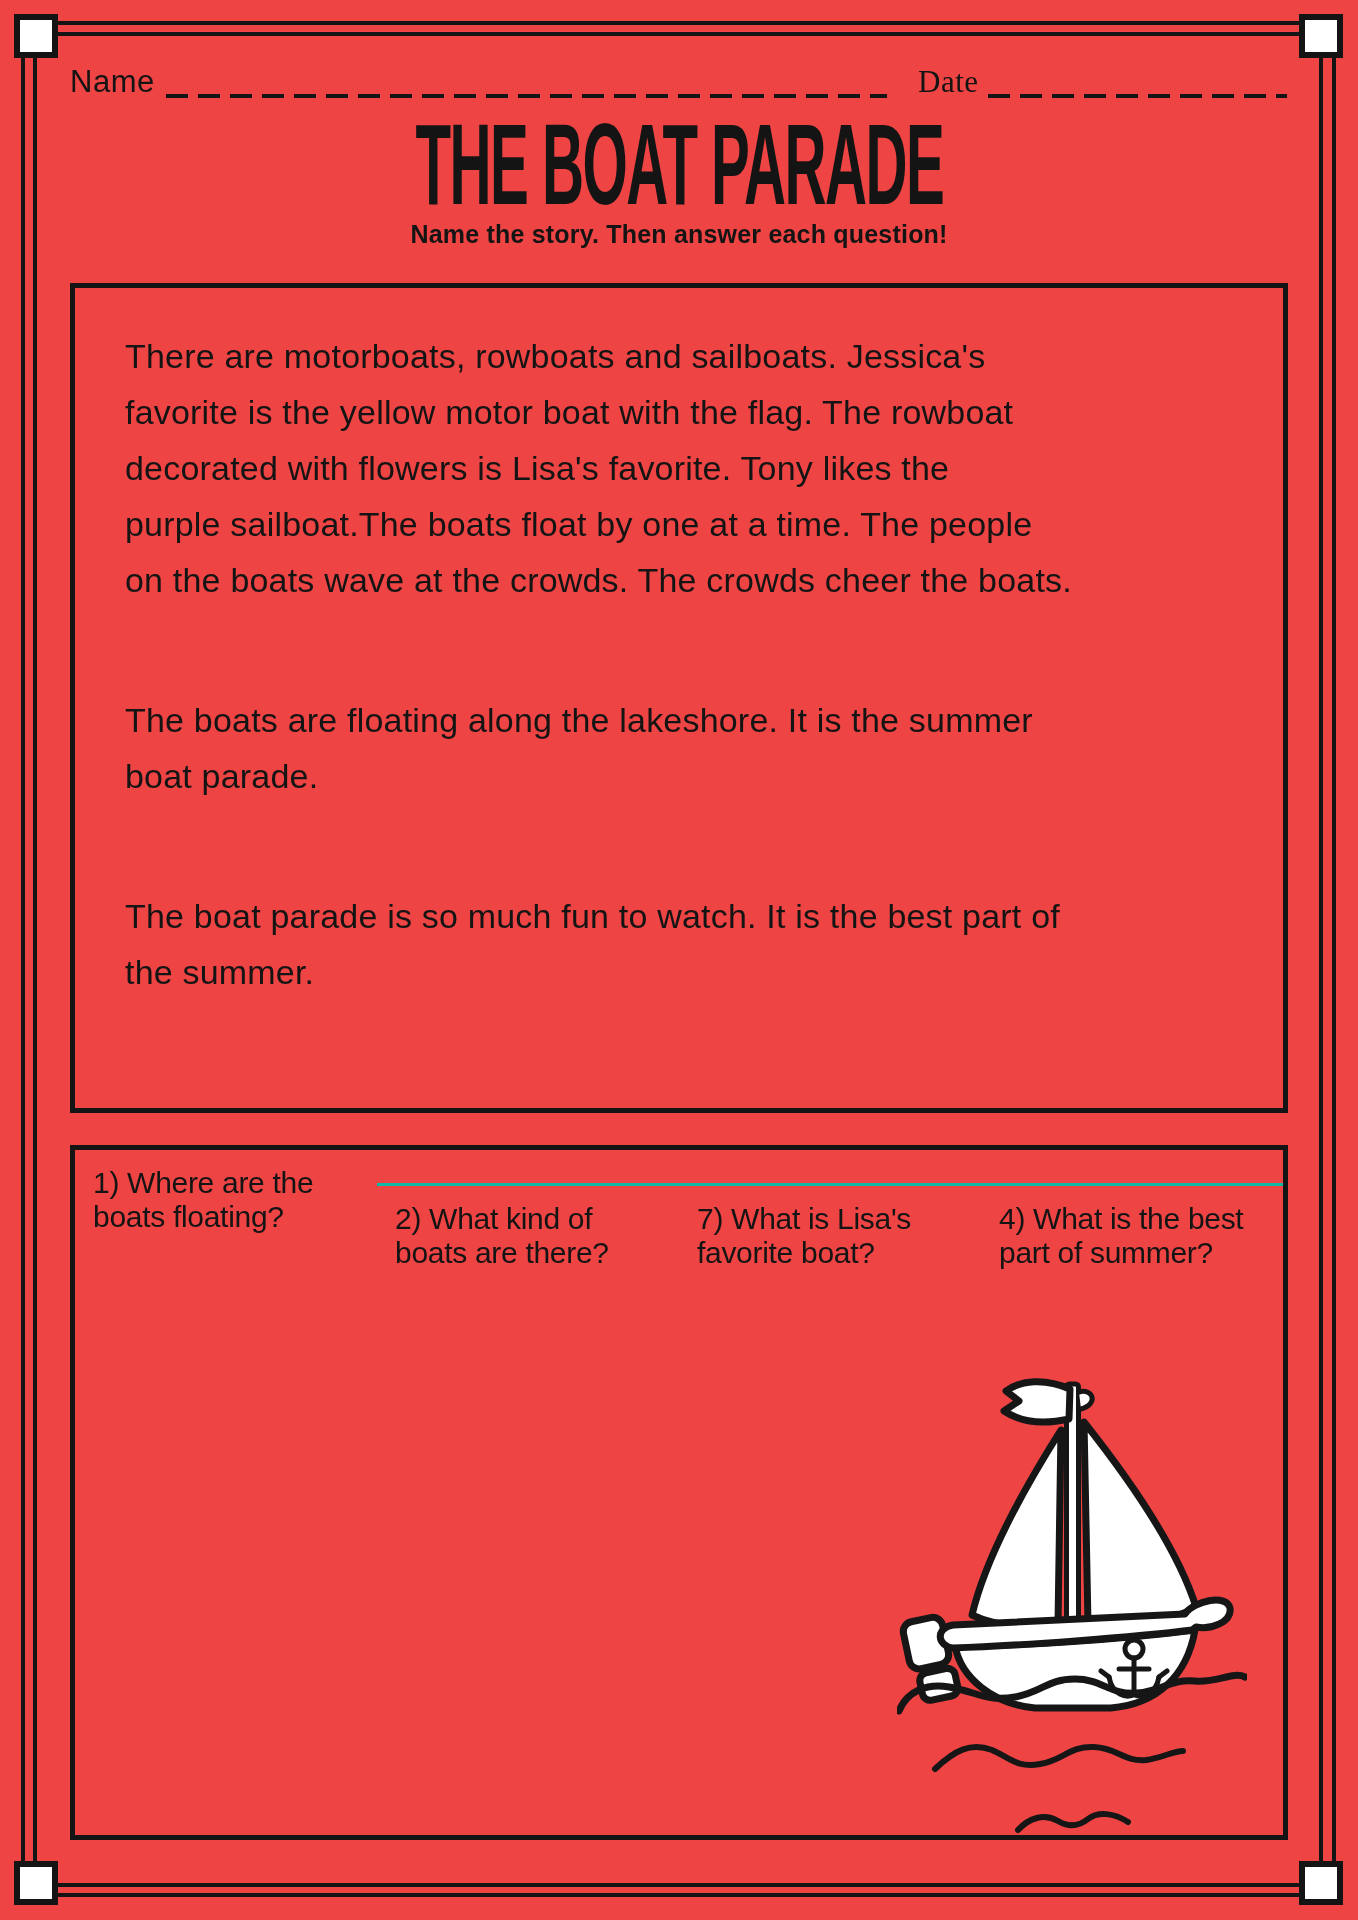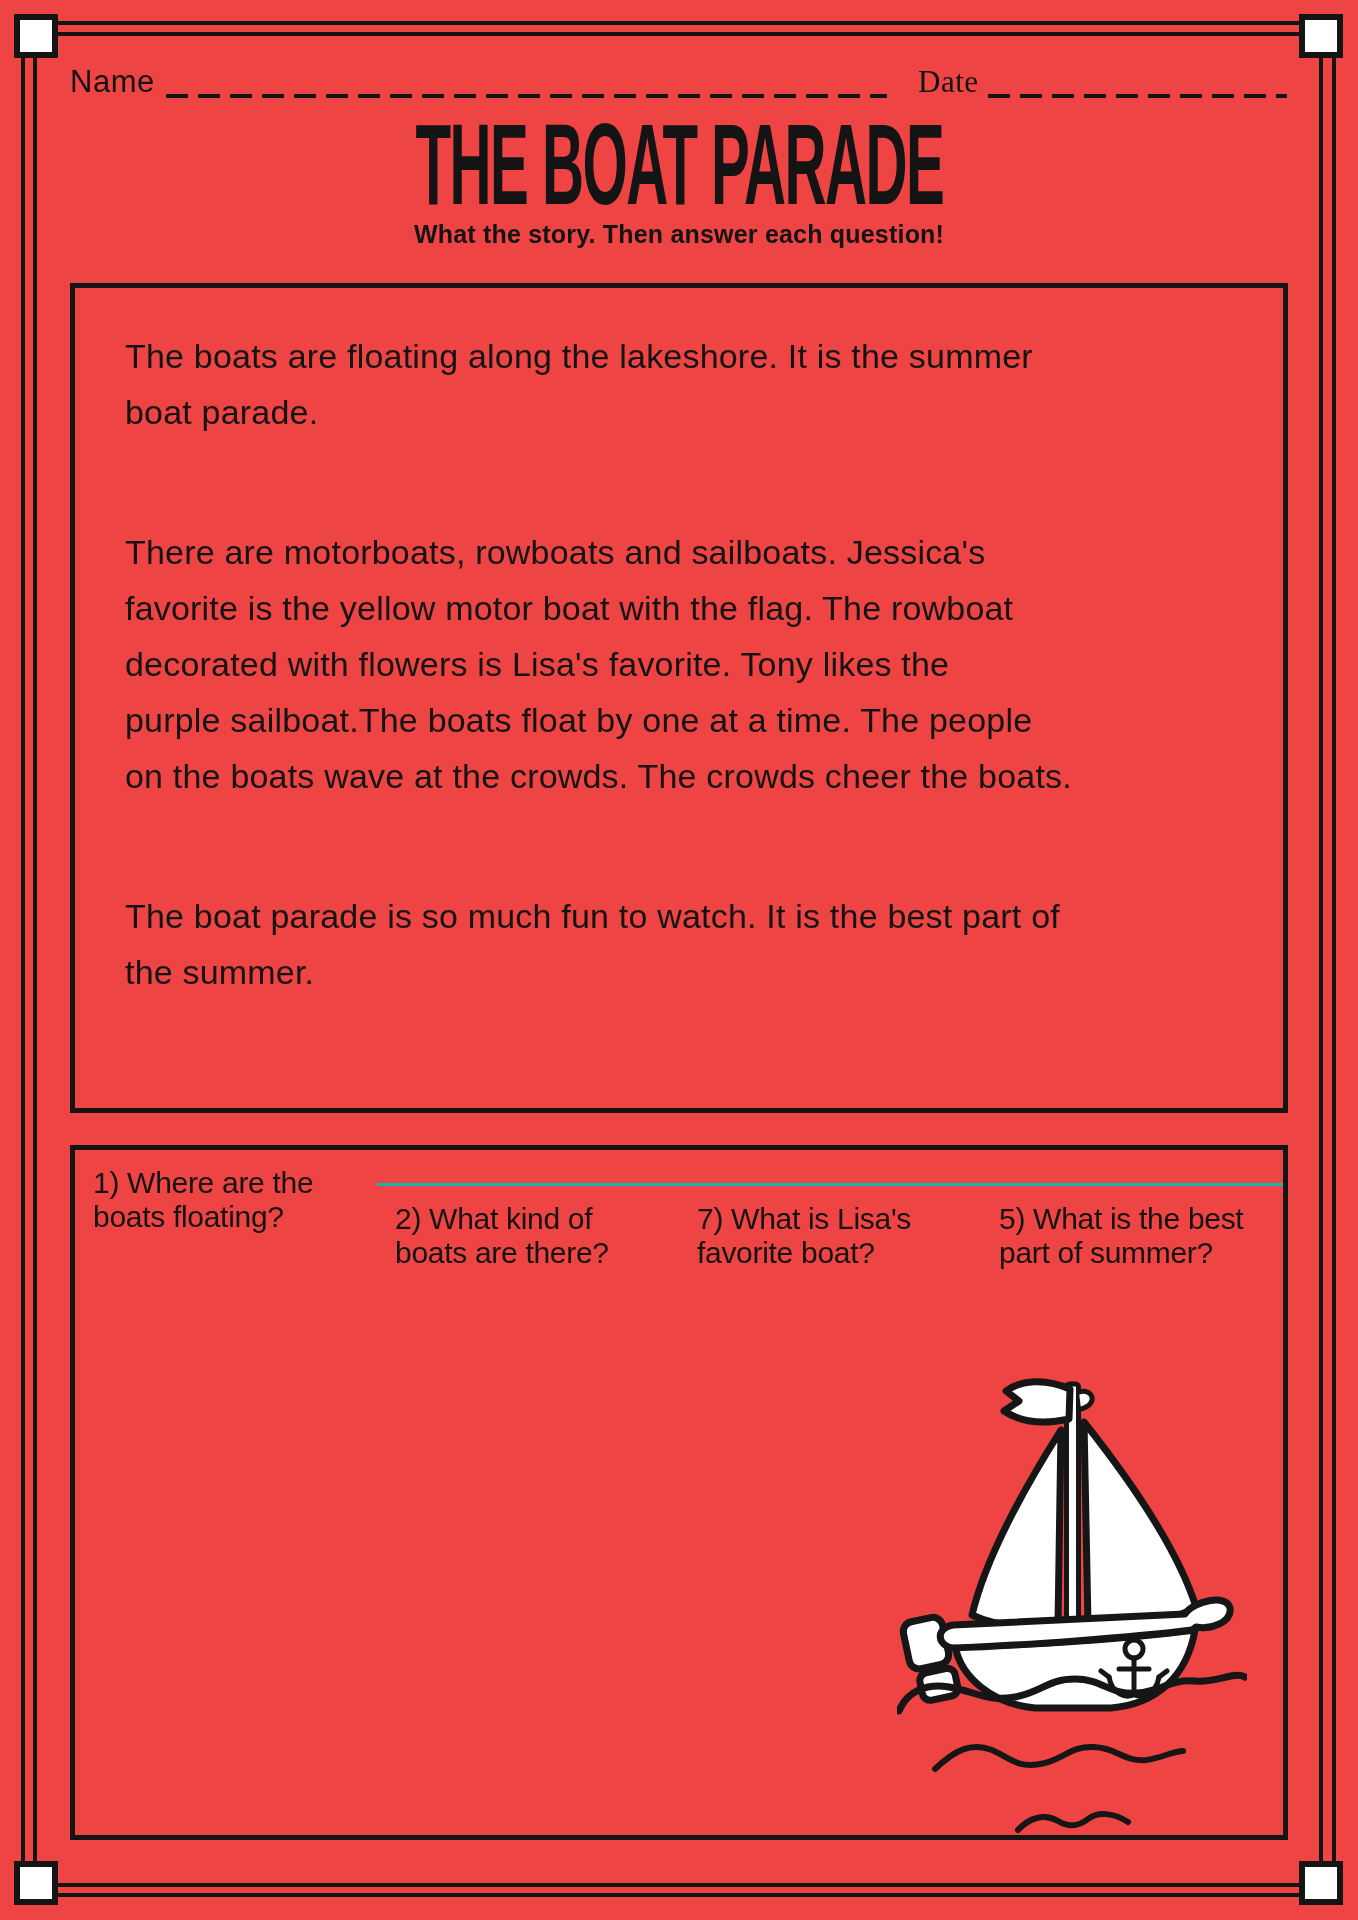--- a/index.html
+++ b/index.html
@@ -97,49 +97,49 @@
   <div class="corner-square corner-br"></div>
 
   <span class="name-label">Name</span>
   <div class="write-line name-line"></div>
   <span class="date-label">Date</span>
   <div class="write-line date-line"></div>
 
   <div class="title-wrap">
     <span class="title-text">THE BOAT PARADE</span>
   </div>
-  <div class="subtitle">What the story. Then answer each question!</div>
+  <div class="subtitle">Name the story. Then answer each question!</div>
 
   <div class="story-box">
-    <p class="story-para">The boats are floating along the lakeshore. It is the summer
-boat parade.</p>
     <p class="story-para">There are motorboats, rowboats and sailboats. Jessica's
 favorite is the yellow motor boat with the flag. The rowboat
 decorated with flowers is Lisa's favorite. Tony likes the
 purple sailboat.The boats float by one at a time. The people
 on the boats wave at the crowds. The crowds cheer the boats.</p>
+    <p class="story-para">The boats are floating along the lakeshore. It is the summer
+boat parade.</p>
     <p class="story-para">The boat parade is so much fun to watch. It is the best part of
 the summer.</p>
   </div>
 
   <div class="question-box">
     <div class="question-row">
       <div class="question-text">1) Where are the boats floating?</div>
       <div class="answer-space"></div>
     </div>
     <div class="question-row">
       <div class="question-text">2) What kind of boats are there?</div>
       <div class="answer-space"></div>
     </div>
     <div class="question-row">
       <div class="question-text">7) What is Lisa's favorite boat?</div>
       <div class="answer-space"></div>
     </div>
     <div class="question-row">
-      <div class="question-text">5) What is the best part of summer?</div>
+      <div class="question-text">4) What is the best part of summer?</div>
       <div class="answer-space"></div>
     </div>
   </div>
 
   <svg class="boat-svg" viewBox="0 0 350 458" fill="none" stroke="#161616" stroke-linecap="round" stroke-linejoin="round">
 
     <g>
       <path d="M164,52 C126,112 88,182 75,237 C102,250 143,251 161,246 Z" fill="#ffffff" stroke-width="7"></path>
     </g>
     <g>

